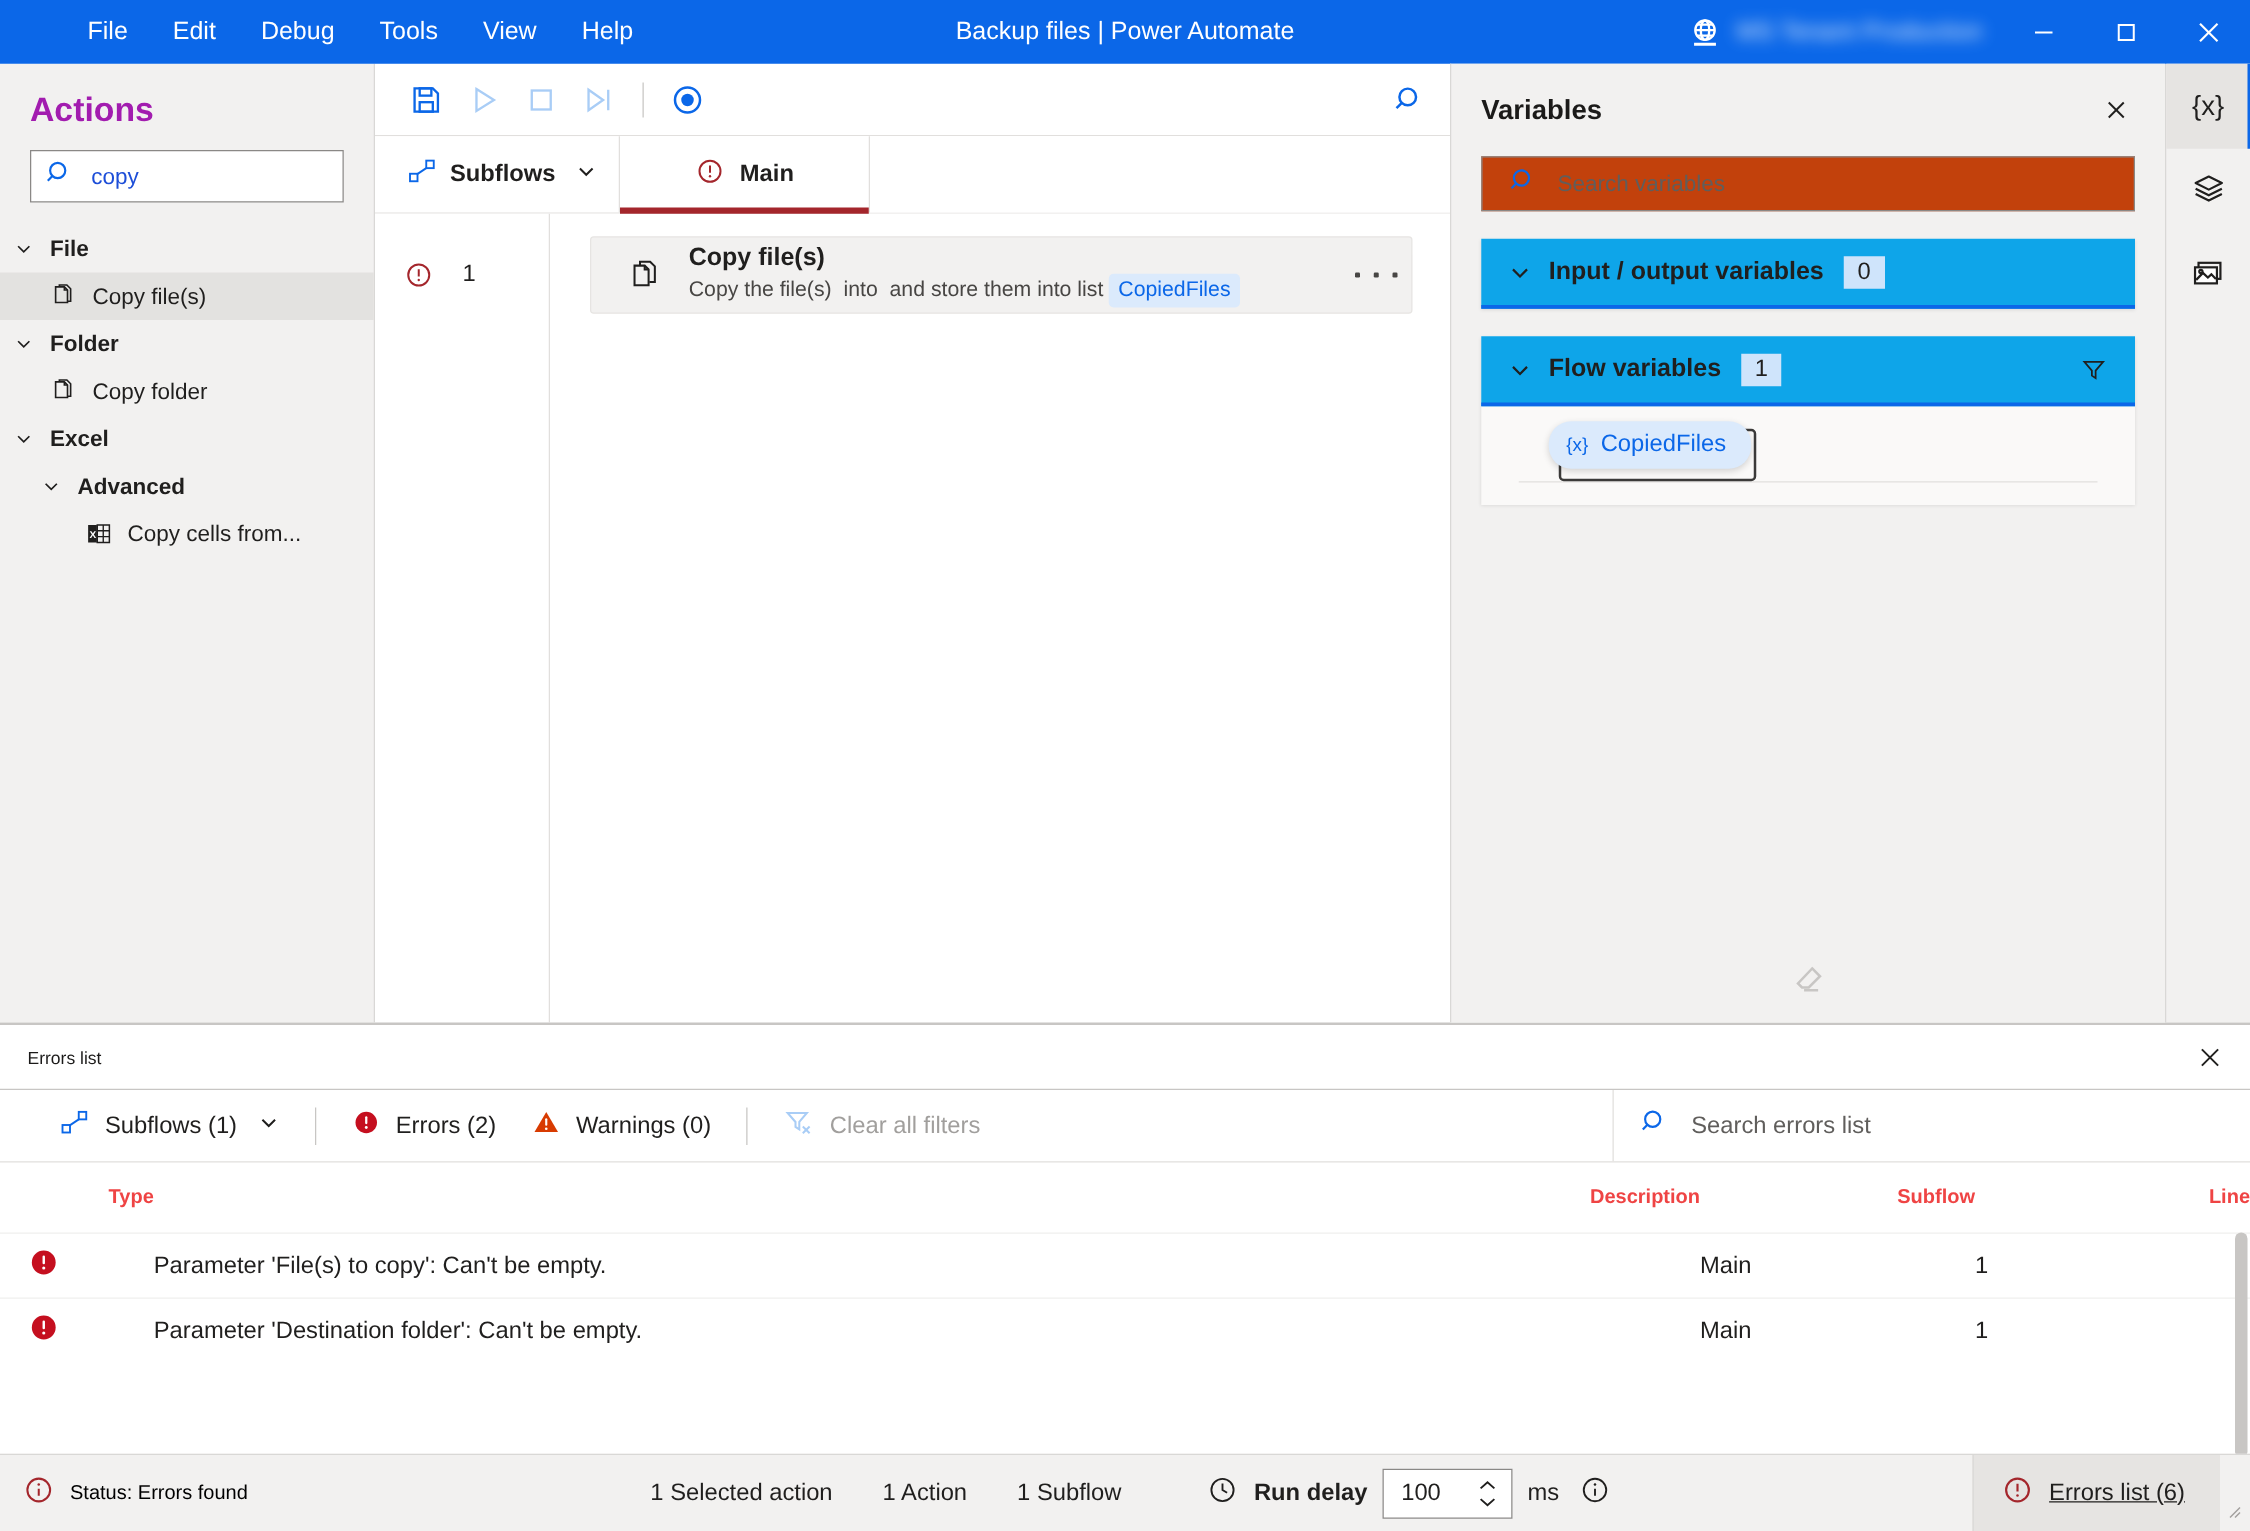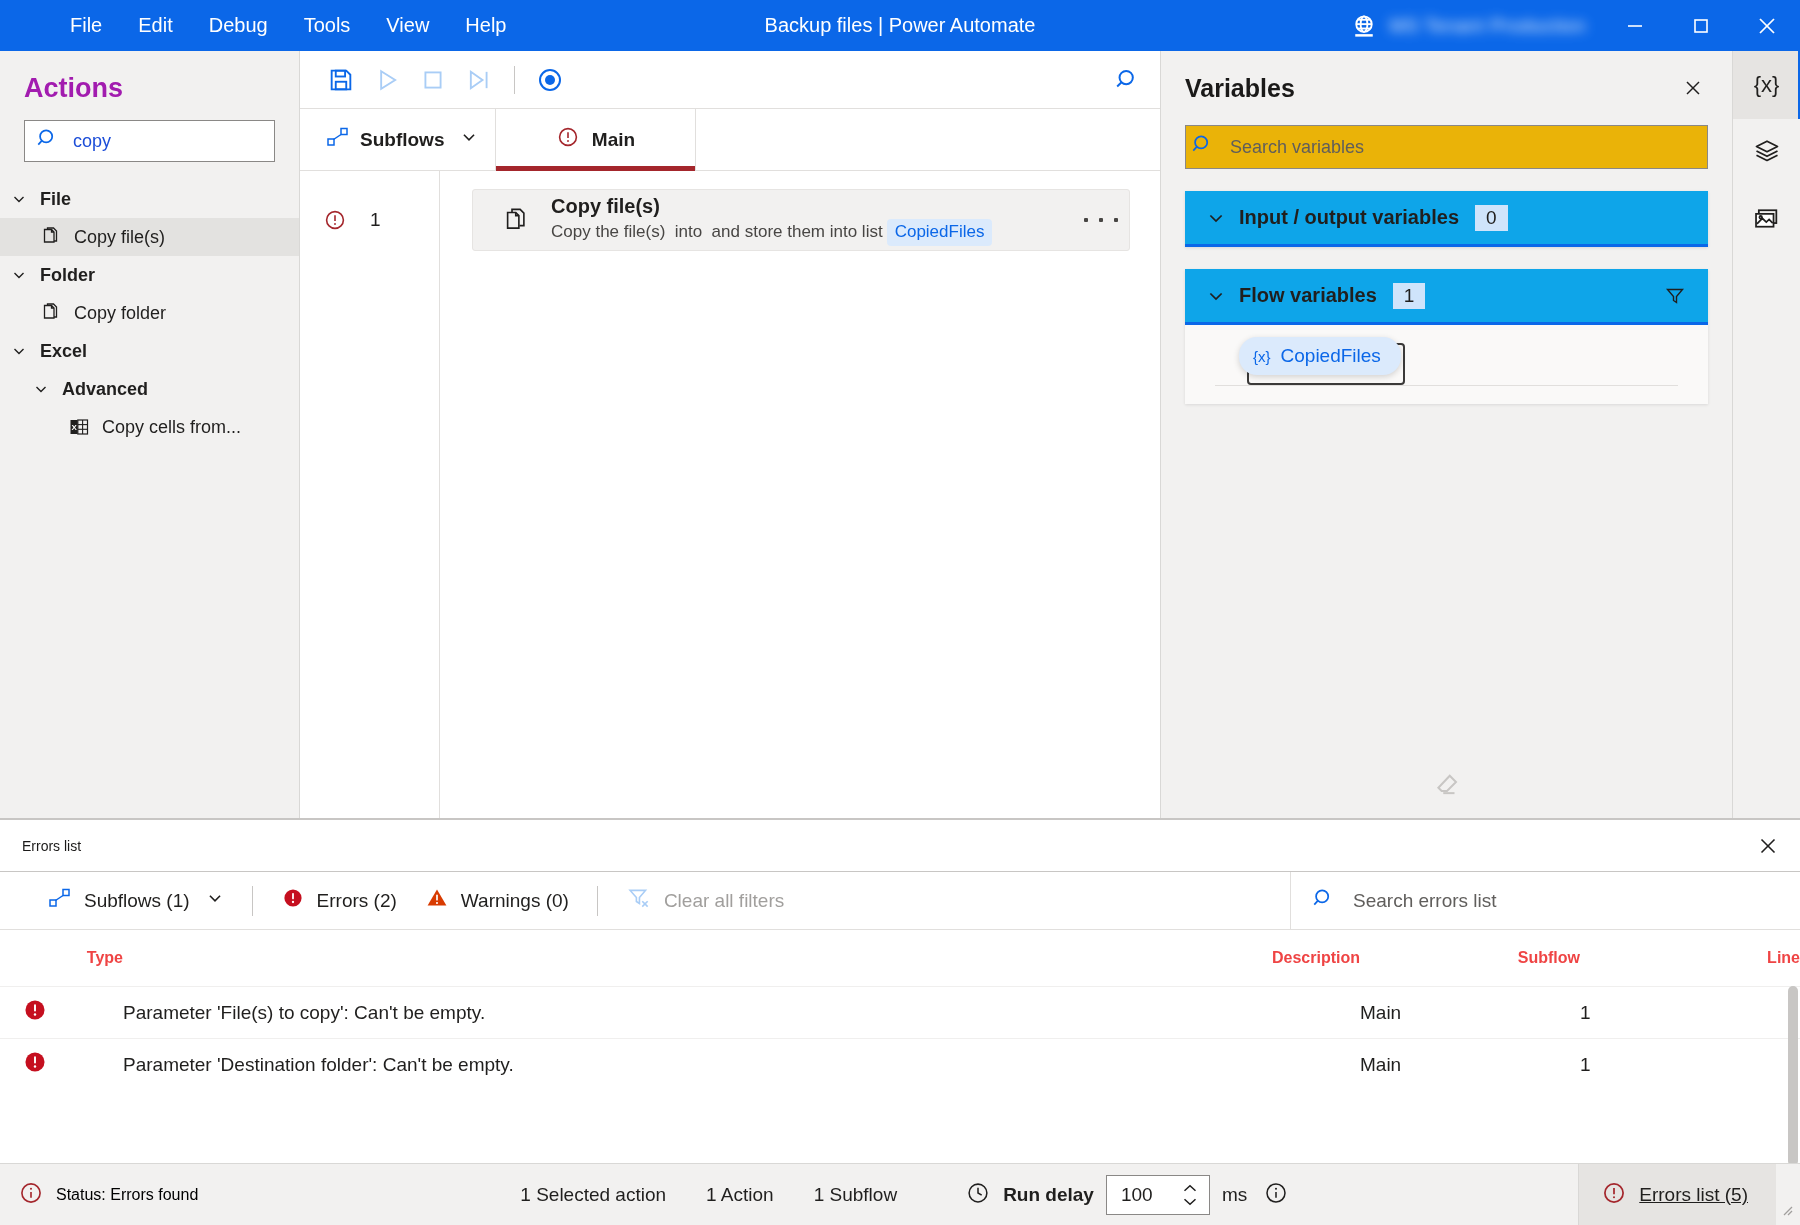--- a/index.html
+++ b/index.html
@@ -114,25 +114,25 @@
   .var-chip { background: #dbeafc; color: #0B67E8; border-radius: 4px; padding: 1px 8px; margin-left: 4px; }
   .kebab { flex: 0 0 44px; display: flex; align-items: center; justify-content: center; }
   .kdot { width: 4px; height: 4px; background: #484644; border-radius: 1px; display: block; margin: 3px auto; }
 
   
   .vars-pane {
     width: 572px; flex: 0 0 572px; background: #F2F1F0; border-left: 1px solid #d9d8d6;
     display: flex; flex-direction: column; position: relative;
   }
   .vars-head { display: flex; align-items: center; padding: 20px 22px 14px 24px; }
-  .vars-title { font-size: 25px; font-weight: 600; color: #1b1a19; flex: 1 1 auto; }
+  .vars-title { font-size: 22px; font-weight: 600; color: #1b1a19; flex: 1 1 auto; }
   .vars-close { width: 34px; height: 34px; display: flex; align-items: center; justify-content: center; }
   .vars-search {
-    margin: 6px 24px 22px 24px; height: 44px; background: #eab308; border: 1px solid #8a8886;
-    display: flex; align-items: center; padding-left: 4px;
+    margin: 6px 24px 22px 24px; height: 44px; background: #c2410c; border: 1px solid #8a8886;
+    display: flex; align-items: center; padding-left: 20px;
   }
   .vars-search input {
     flex: 1 1 auto; border: none; outline: none; background: transparent; font-size: 18px;
     color: #201f1e; font-family: "Liberation Sans", sans-serif; padding-left: 14px;
   }
   .vars-search input::placeholder { color: #605e5c; }
   .var-group { margin: 0 24px 22px 24px; background: #FAF9F8; box-shadow: 0 1px 3px rgba(0,0,0,.10); }
   .vg-head {
     background: #0ea5e9; height: 56px; display: flex; align-items: center; padding: 0 16px 0 14px;
     border-bottom: 3px solid #0B67E8;
@@ -761,21 +761,21 @@
 
     <div class="st-right">
       <div class="errlink-box">
         <span>
           <svg width="26" height="26" viewBox="0 0 24 24" fill="none" stroke="#A4262C" stroke-width="1.6">
             <circle cx="12" cy="12" r="8.4"></circle>
               <line x1="12" y1="7.3" x2="12" y2="13.1"></line>
               <circle cx="12" cy="16" r="0.95" fill="#A4262C" stroke="none"></circle>
           </svg>
         </span>
-        <span class="errlink">Errors list (5)</span>
+        <span class="errlink">Errors list (6)</span>
       </div>
       <span class="grip">
         <svg width="16" height="16" viewBox="0 0 16 16" stroke="#a19f9d" stroke-width="1.2">
           <line x1="14" y1="6" x2="6" y2="14"></line>
             <line x1="14" y1="10" x2="10" y2="14"></line>
             <line x1="14" y1="14" x2="14" y2="14"></line>
         </svg>
       </span>
     </div>
   </div>

